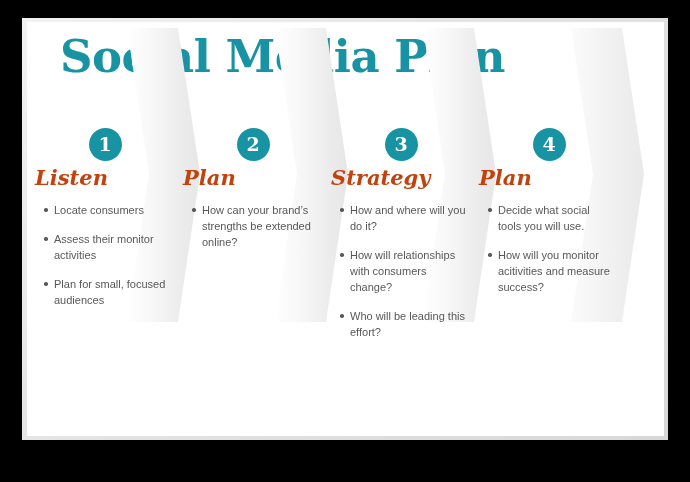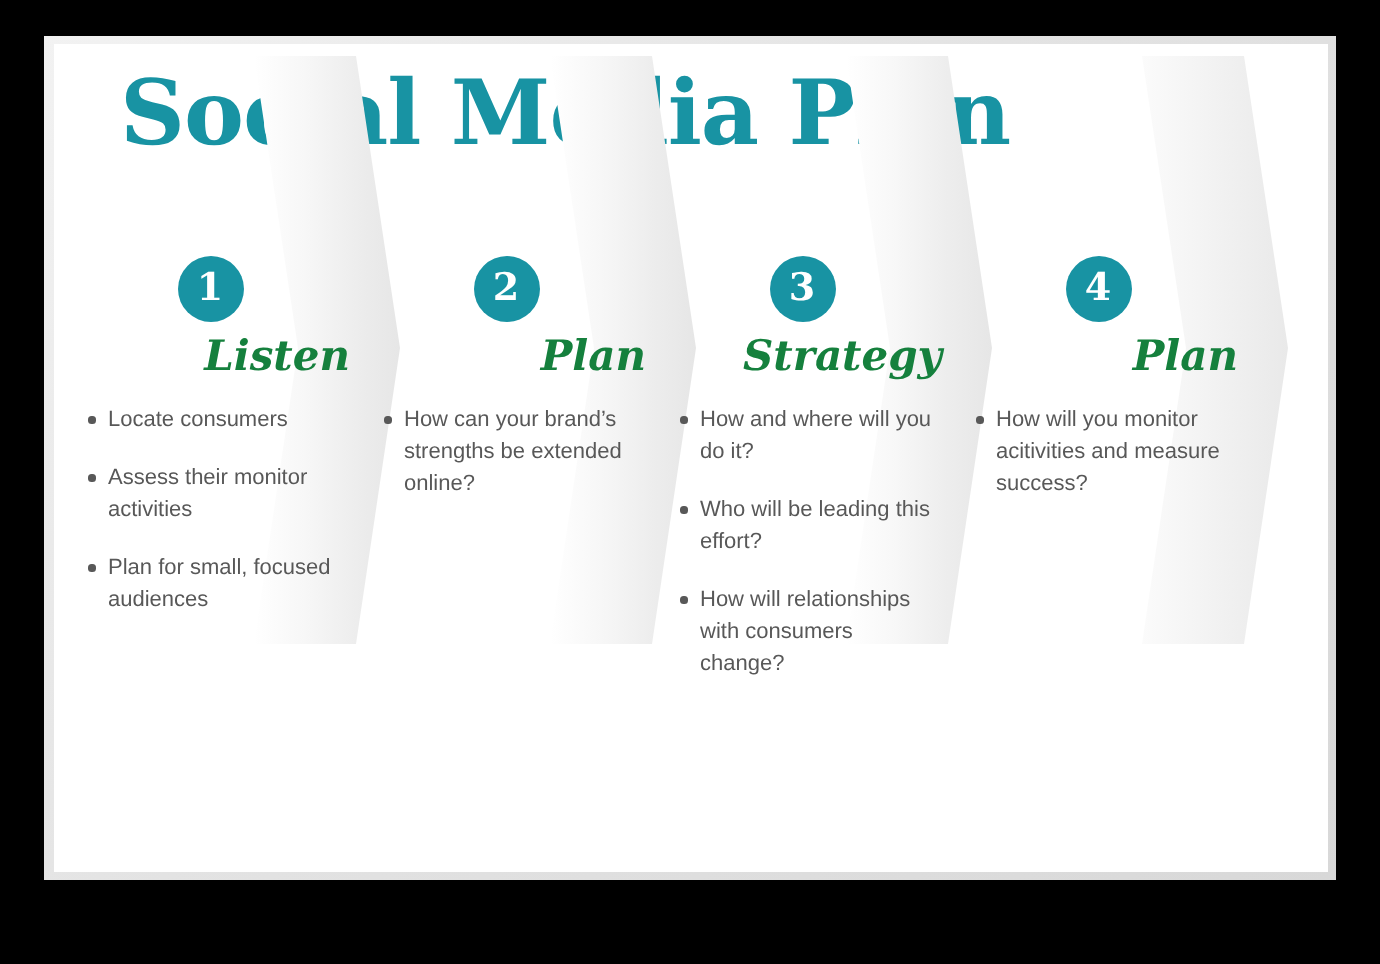--- a/index.html
+++ b/index.html
@@ -99,27 +99,27 @@
     color: #ffffff;
     font-family: "DejaVu Serif", serif;
     font-weight: bold;
     font-size: 19px;
     line-height: 33px;
     text-align: center;
   }
 
   .step-title {
     margin-top: 5px;
-    text-align: right;
+    text-align: left;
     font-family: "DejaVu Serif", serif;
     font-style: italic;
     font-weight: bold;
     font-size: 21px;
     line-height: 1.1;
-    color: #15803d;
+    color: #c2410c;
     white-space: nowrap;
   }
 
   .bullets {
     list-style: none;
     margin: 13px 0 0 0;
     padding: 0 4px 0 8px;
   }
   .bullets li {
     position: relative;
@@ -198,28 +198,29 @@
         <ul class="bullets">
           <li>How can your brand’s strengths be extended online?</li>
         </ul>
       </div>
 
       <div class="col col-2">
         <div class="badge">3</div>
         <div class="step-title">Strategy</div>
         <ul class="bullets">
           <li>How and where will you do it?</li>
+          <li>How will relationships with consumers change?</li>
           <li>Who will be leading this effort?</li>
-          <li>How will relationships with consumers change?</li>
         </ul>
       </div>
 
       <div class="col col-3">
         <div class="badge">4</div>
         <div class="step-title">Plan</div>
         <ul class="bullets">
+          <li>Decide what social tools you will use.</li>
           <li>How will you monitor acitivities and measure success?</li>
         </ul>
       </div>
 
     </div>
   </div>
 </div>
 
 </body></html>

